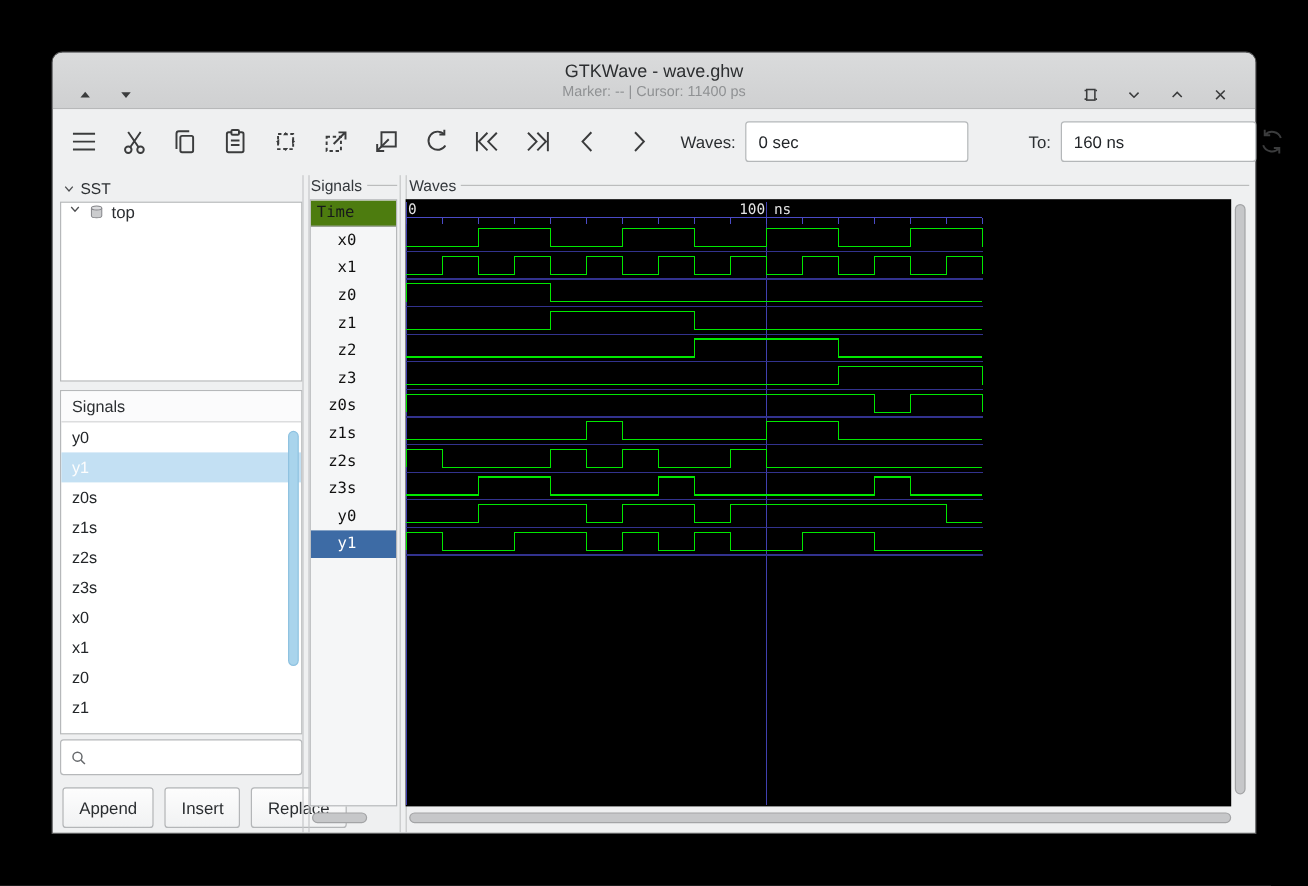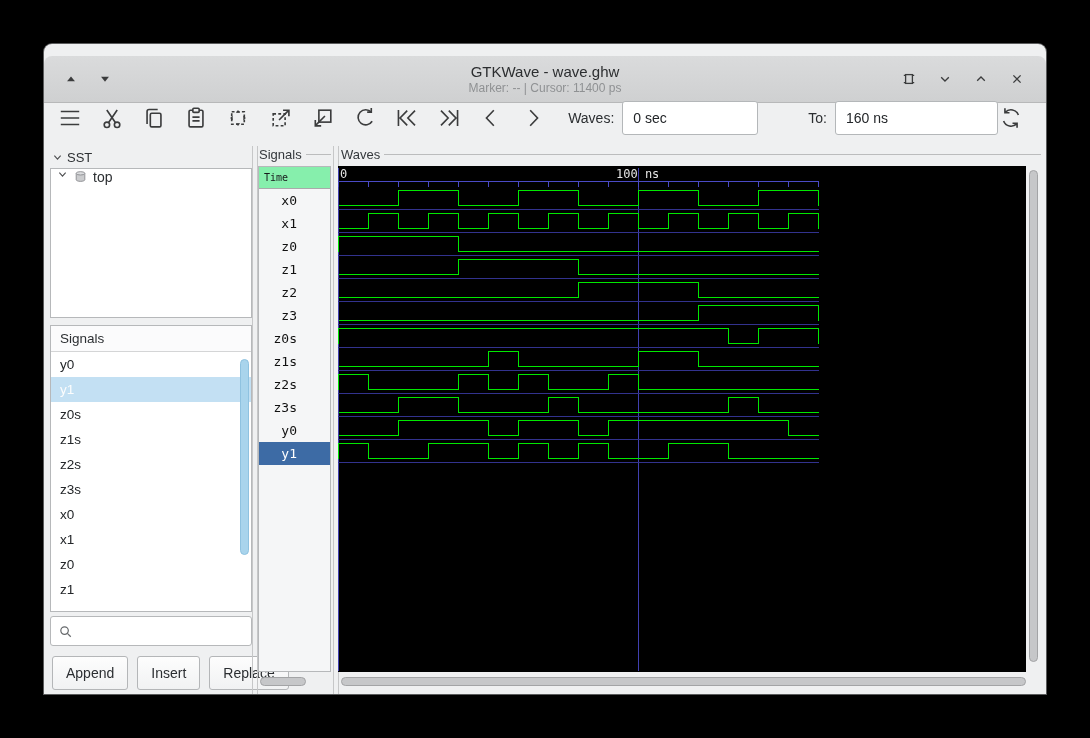--- a/index.html
+++ b/index.html
@@ -3,37 +3,37 @@
 <meta charset="utf-8">
 <style>
   html,body{margin:0;padding:0;background:#000;}
   .stage{position:relative;width:1090px;height:738px;background:#000;overflow:hidden;
          font-family:"Liberation Sans",sans-serif;color:#2b2e31;}
   .window{position:absolute;left:44px;top:44px;width:1002px;height:650px;background:#eff0f1;
           border-radius:8px 8px 0 0;box-shadow:0 0 0 1px #5a5b5c;}
   
   .titlebar{position:absolute;left:0;top:0;width:100%;height:46px;
             background:linear-gradient(#dadbdc,#cfd0d1);border-bottom:1px solid #b7b8b9;
-            border-radius:8px 8px 0 0;display:flex;align-items:center;margin-top:12px;}
+            border-radius:8px 8px 0 0;display:flex;align-items:flex-end;}
   .tb-left{display:flex;gap:12px;margin-left:16px;}
   .tb-btn{width:22px;height:22px;border:none;background:transparent;display:flex;align-items:center;justify-content:center;padding:0;cursor:default;}
   .tb-center{position:absolute;left:0;right:0;top:0;height:100%;display:flex;flex-direction:column;
              align-items:center;justify-content:center;pointer-events:none;}
   .tb-title{font-size:15px;color:#2c2e30;}
   .tb-sub{font-size:12px;color:#8f9193;margin-top:1px;}
   .tb-right{display:flex;gap:14px;margin-left:auto;margin-right:18px;}
   
   .toolbar{position:absolute;left:0;top:46px;width:100%;height:56px;display:flex;align-items:center;
            padding-left:13px;box-sizing:border-box;}
   .tool-btn{width:28px;height:28px;margin-right:16px;border:none;background:transparent;padding:0;
             display:flex;align-items:center;justify-content:center;}
   .tool-label{font-size:14px;color:#2b2e31;margin:0 8px 0 6px;}
   .tool-input{height:34px;border:1px solid #b4b7b9;border-radius:3px;background:#fff;font-size:14px;
               color:#232629;padding:0 10px;font-family:"Liberation Sans",sans-serif;box-sizing:border-box;}
-  #from-input{width:136px;}
+  #from-input{width:186px;}
   #to-input{width:163px;margin-right:0;}
   #reload-btn{margin-left:auto;margin-right:22px;}
   
   .main{position:absolute;left:0;top:102px;width:100%;height:548px;}
   .frame-label{position:absolute;font-size:13px;color:#34383c;display:flex;align-items:center;gap:4px;}
   .frame-label .rule{height:1px;background:#bbbcbd;flex:1;}
   
   .sst-header{position:absolute;left:8px;top:4px;font-size:13px;color:#2c2f32;display:flex;align-items:center;gap:4px;text-align:center;}
   .sst-tree{position:absolute;left:6px;top:22px;width:202px;height:150px;background:#fff;
             border:1px solid #b6b8ba;box-sizing:border-box;overflow:hidden;}
@@ -52,22 +52,22 @@
               border:1px solid #b6b8ba;border-radius:3px;box-sizing:border-box;display:flex;align-items:center;padding-left:7px;gap:5px;}
   .search-box input{border:none;outline:none;flex:1;font-size:13px;background:transparent;min-width:0;}
   .btn-row{position:absolute;left:8px;top:510px;display:flex;gap:9px;}
   .pbtn{height:34px;border:1px solid #b4b6b8;border-radius:3px;background:linear-gradient(#fdfdfd,#f1f2f3);
         font-size:14px;color:#2b2e31;padding:0 13px;font-family:"Liberation Sans",sans-serif;}
   
   .splitter{position:absolute;top:0;height:100%;width:6px;border-left:1px solid #c6c7c8;border-right:1px solid #c6c7c8;box-sizing:border-box;}
   
   .mid-box{position:absolute;left:214px;top:20px;width:73px;height:506px;background:#f5f6f7;
            border:1px solid #b6b8ba;box-sizing:border-box;overflow:hidden;}
-  .time-head{height:21px;line-height:21px;background:#86efac;border-bottom:1px solid #a9aaab;
-             font-family:"DejaVu Sans Mono",monospace;font-size:10px;color:#17191b;padding-left:5px;}
+  .time-head{height:21px;line-height:21px;background:#4d7c0f;border-bottom:1px solid #a9aaab;
+             font-family:"DejaVu Sans Mono",monospace;font-size:13px;color:#17191b;padding-left:5px;}
   .mid-row{height:23px;line-height:23px;font-family:"DejaVu Sans Mono",monospace;font-size:13px;
            color:#111;text-align:right;padding-right:33px;}
   .mid-row.selected{background:#3d6ba5;color:#fff;}
   .mid-hscroll{position:absolute;left:214px;top:530px;width:73px;height:11px;}
   .mid-hscroll .thumb{position:absolute;left:2px;top:1px;width:46px;height:9px;border-radius:5px;
                       background:#c6c7c9;border:1px solid #a3a4a6;box-sizing:border-box;}
   
   .wave-canvas{position:absolute;left:294px;top:20px;width:688px;height:506px;background:#000;}
   .vscroll{position:absolute;left:984px;top:22px;width:11px;height:500px;}
   .vscroll .thumb{position:absolute;left:1px;top:2px;width:9px;height:492px;border-radius:5px;

